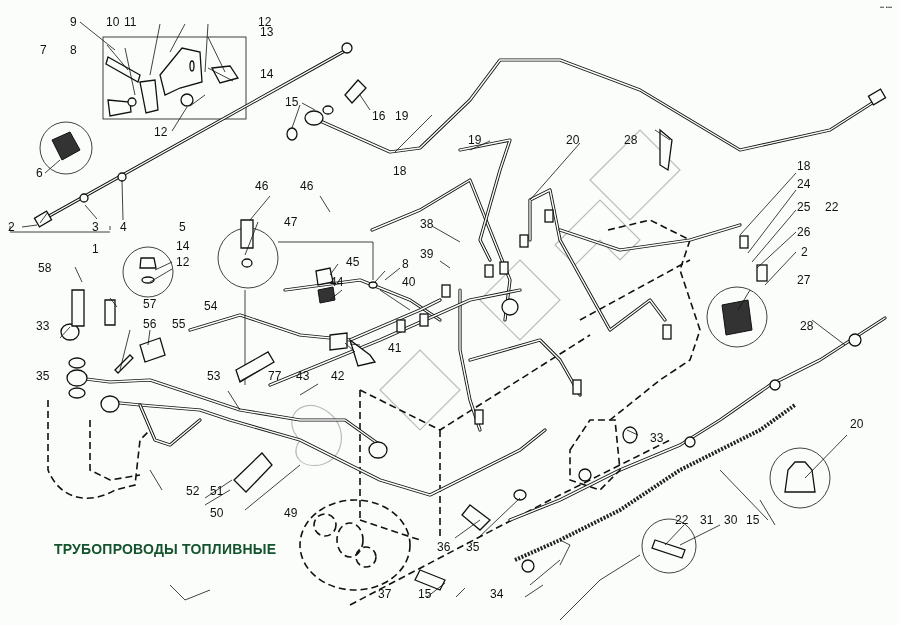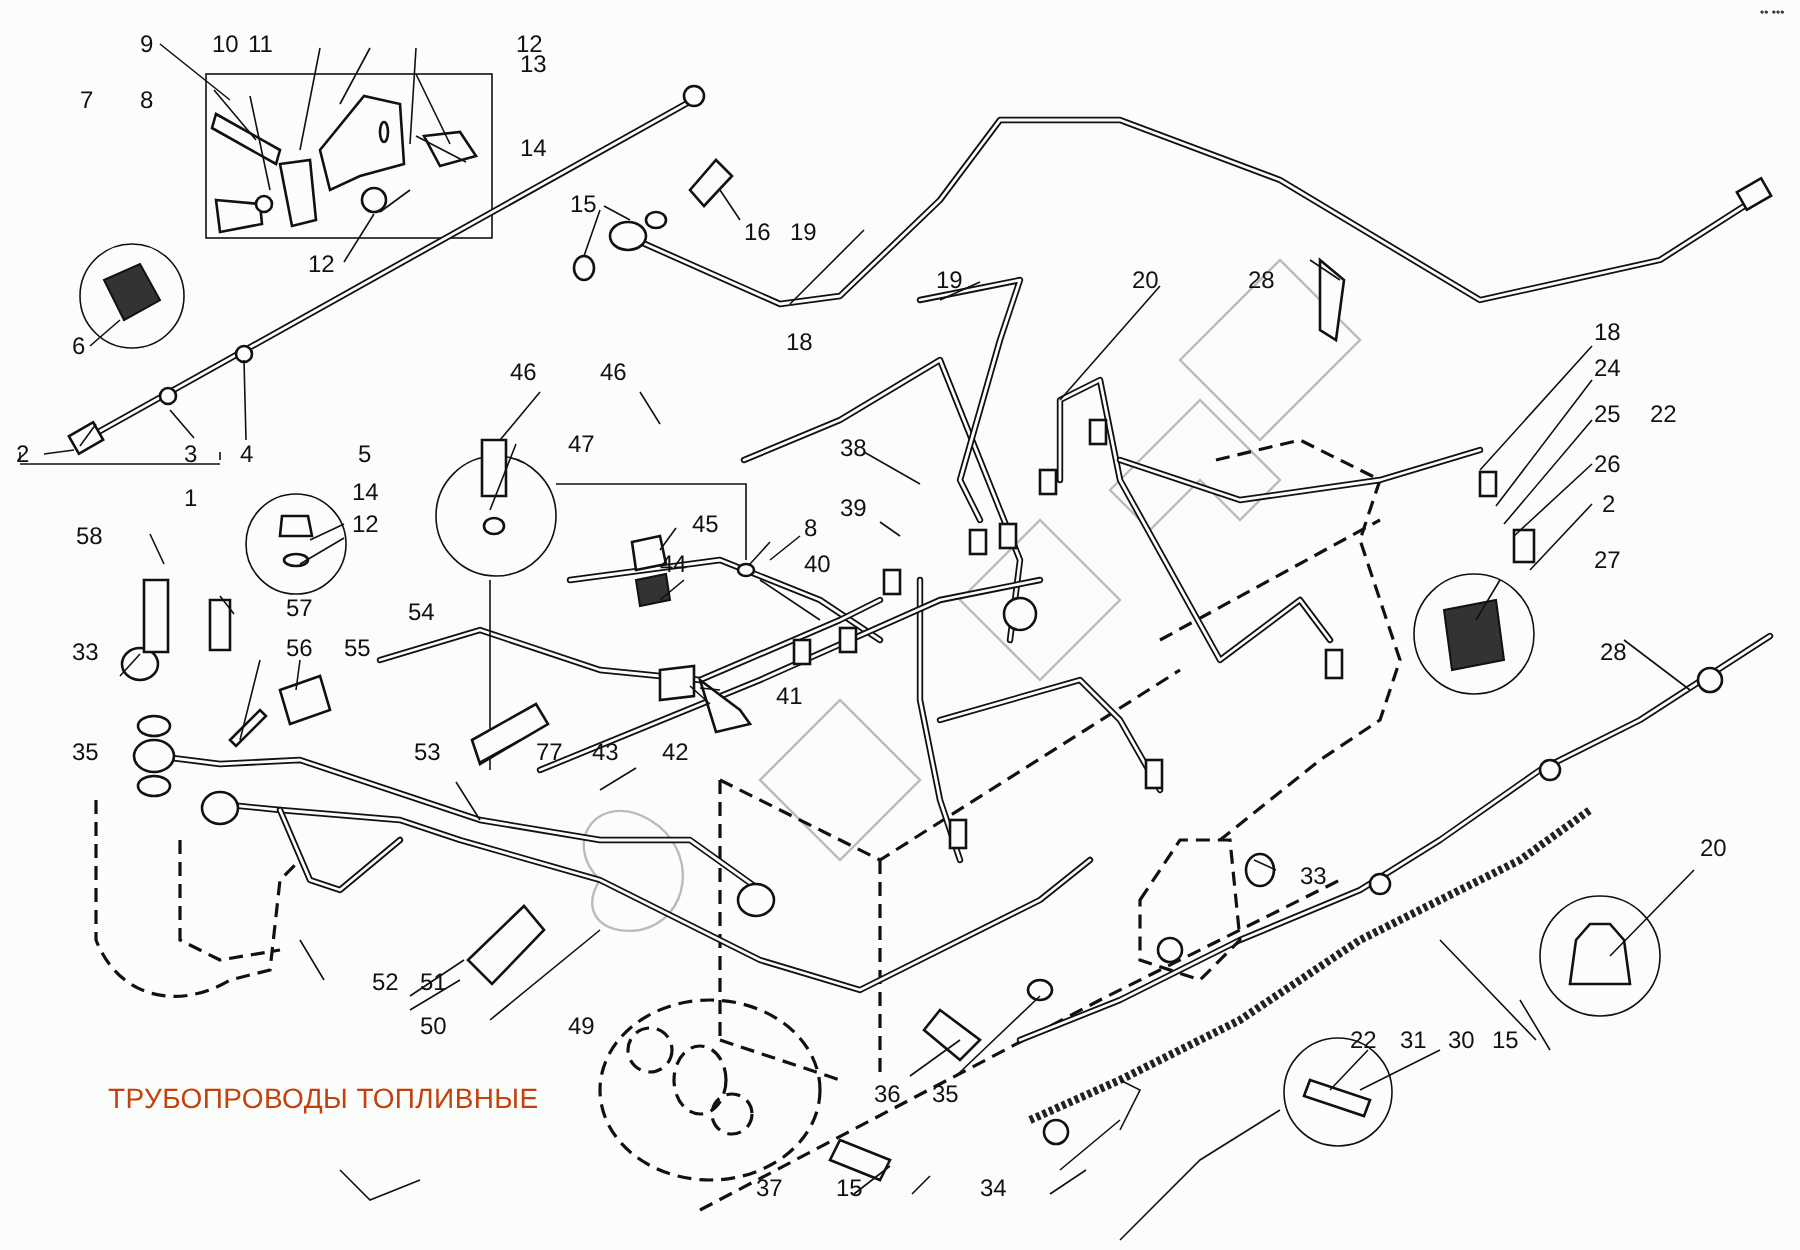--- a/index.html
+++ b/index.html
@@ -1,19 +1,19 @@
 <!DOCTYPE html>
 <html><head>
 <meta charset="utf-8">
 <style>
   html,body{margin:0;padding:0;background:#fbfdfb;}
   #canvas{position:relative;width:900px;height:625px;overflow:hidden;background:#fbfdfb;font-family:"Liberation Sans",sans-serif;}
   svg{position:absolute;left:0;top:0;}
   .lbl{position:absolute;font-size:12px;color:#111;line-height:12px;white-space:nowrap;}
-  .title{position:absolute;left:54px;top:541px;font-size:14px;font-weight:normal;color:#c2410c;letter-spacing:0.2px;}
+  .title{position:absolute;left:54px;top:541px;font-size:14px;font-weight:bold;color:#14532d;letter-spacing:0.2px;}
   .corner{position:absolute;left:880px;top:4px;font-size:6px;color:#333;}
   .pipe{fill:none;stroke:#111;stroke-width:3.2;stroke-linecap:round;stroke-linejoin:round;}
   .pipe-in{fill:none;stroke:#fbfdfb;stroke-width:1.4;stroke-linecap:round;stroke-linejoin:round;}
   .dash{fill:none;stroke:#111;stroke-width:1.6;stroke-dasharray:7 4;}
   .thin{fill:none;stroke:#111;stroke-width:0.8;}
   .part{fill:#fbfdfb;stroke:#111;stroke-width:1.3;}
   .dark{fill:#333;stroke:#111;stroke-width:1;}
   .hose{fill:none;stroke:#222;stroke-width:4;stroke-dasharray:2 1.5;}
   .wm{fill:none;stroke:#bbb;stroke-width:1.2;}
 </style>

